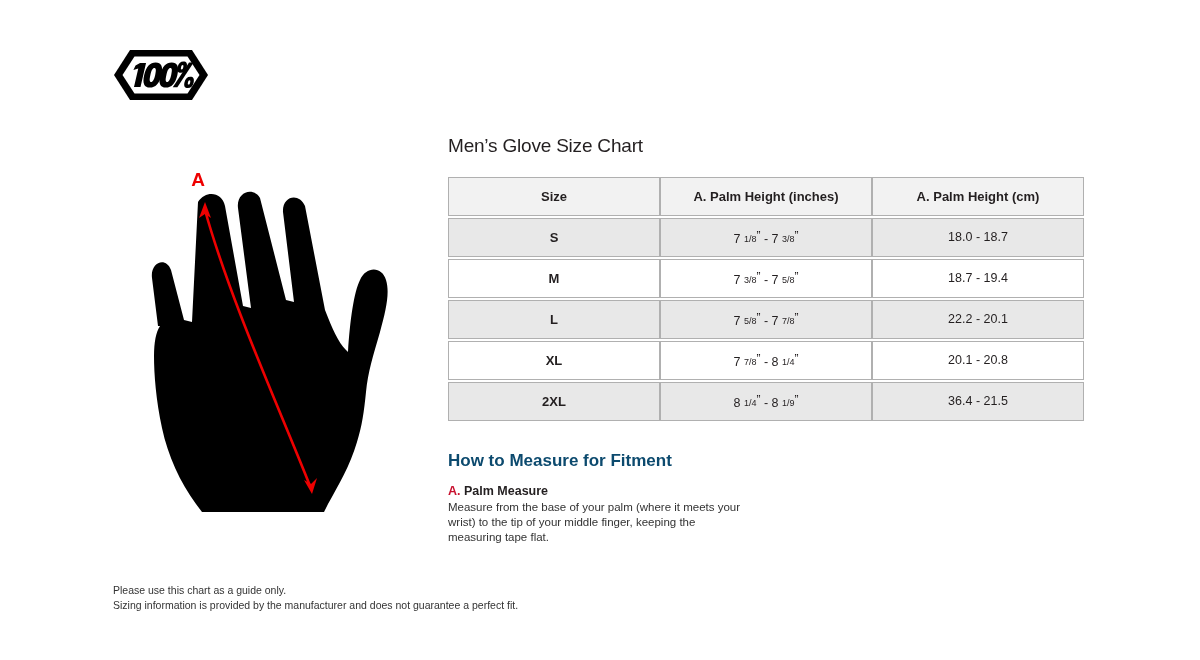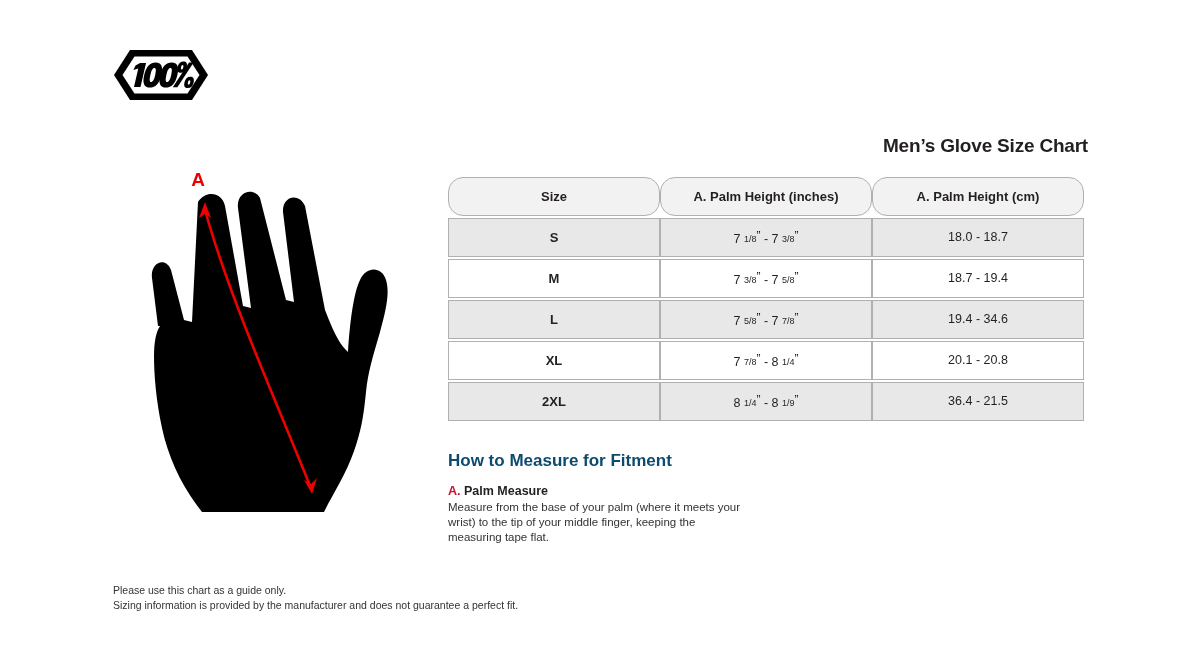--- a/index.html
+++ b/index.html
@@ -38,26 +38,25 @@
   
   .content {
     position: absolute;
     left: 448px;
     top: 136px;
     width: 640px;
   }
 
   .section-title {
     font-size: 19px;
-    font-weight: bold;
+    font-weight: normal;
     color: #231f20;
     letter-spacing: -0.2px;
     margin: 0 0 18px 0;
     line-height: 1.1;
-    text-align: right;
   }
 
   
   table.size-table {
     border-collapse: separate;
     border-spacing: 0 2px;
     width: 636px;
     table-layout: fixed;
   }
   table.size-table th,
@@ -68,21 +67,20 @@
     vertical-align: middle;
     font-size: 12.5px;
     color: #231f20;
     padding: 0 4px;
     box-sizing: border-box;
   }
   table.size-table th {
     background: #f2f2f2;
     font-weight: bold;
     font-size: 13px;
-    border-radius: 15px;
   }
   table.size-table td.size-cell {
     font-weight: bold;
     font-size: 13px;
   }
   table.size-table tr.row-alt td {
     background: #e8e8e8;
   }
   table.size-table tr.row-plain td {
     background: #ffffff;
@@ -245,21 +243,21 @@
         <td>18.0 - 18.7</td>
       </tr>
       <tr class="row-plain">
         <td class="size-cell">M</td>
         <td><span>7</span> <span class="frac">3/8</span><span class="prime">”</span> - <span>7</span> <span class="frac">5/8</span><span class="prime">”</span></td>
         <td>18.7 - 19.4</td>
       </tr>
       <tr class="row-alt">
         <td class="size-cell">L</td>
         <td><span>7</span> <span class="frac">5/8</span><span class="prime">”</span> - <span>7</span> <span class="frac">7/8</span><span class="prime">”</span></td>
-        <td>19.4 - 34.6</td>
+        <td>22.2 - 20.1</td>
       </tr>
       <tr class="row-plain">
         <td class="size-cell">XL</td>
         <td><span>7</span> <span class="frac">7/8</span><span class="prime">”</span> - <span>8</span> <span class="frac">1/4</span><span class="prime">”</span></td>
         <td>20.1 - 20.8</td>
       </tr>
       <tr class="row-alt">
         <td class="size-cell">2XL</td>
         <td><span>8</span> <span class="frac">1/4</span><span class="prime">”</span> - <span>8</span> <span class="frac">1/9</span><span class="prime">”</span></td>
         <td>36.4 - 21.5</td>

